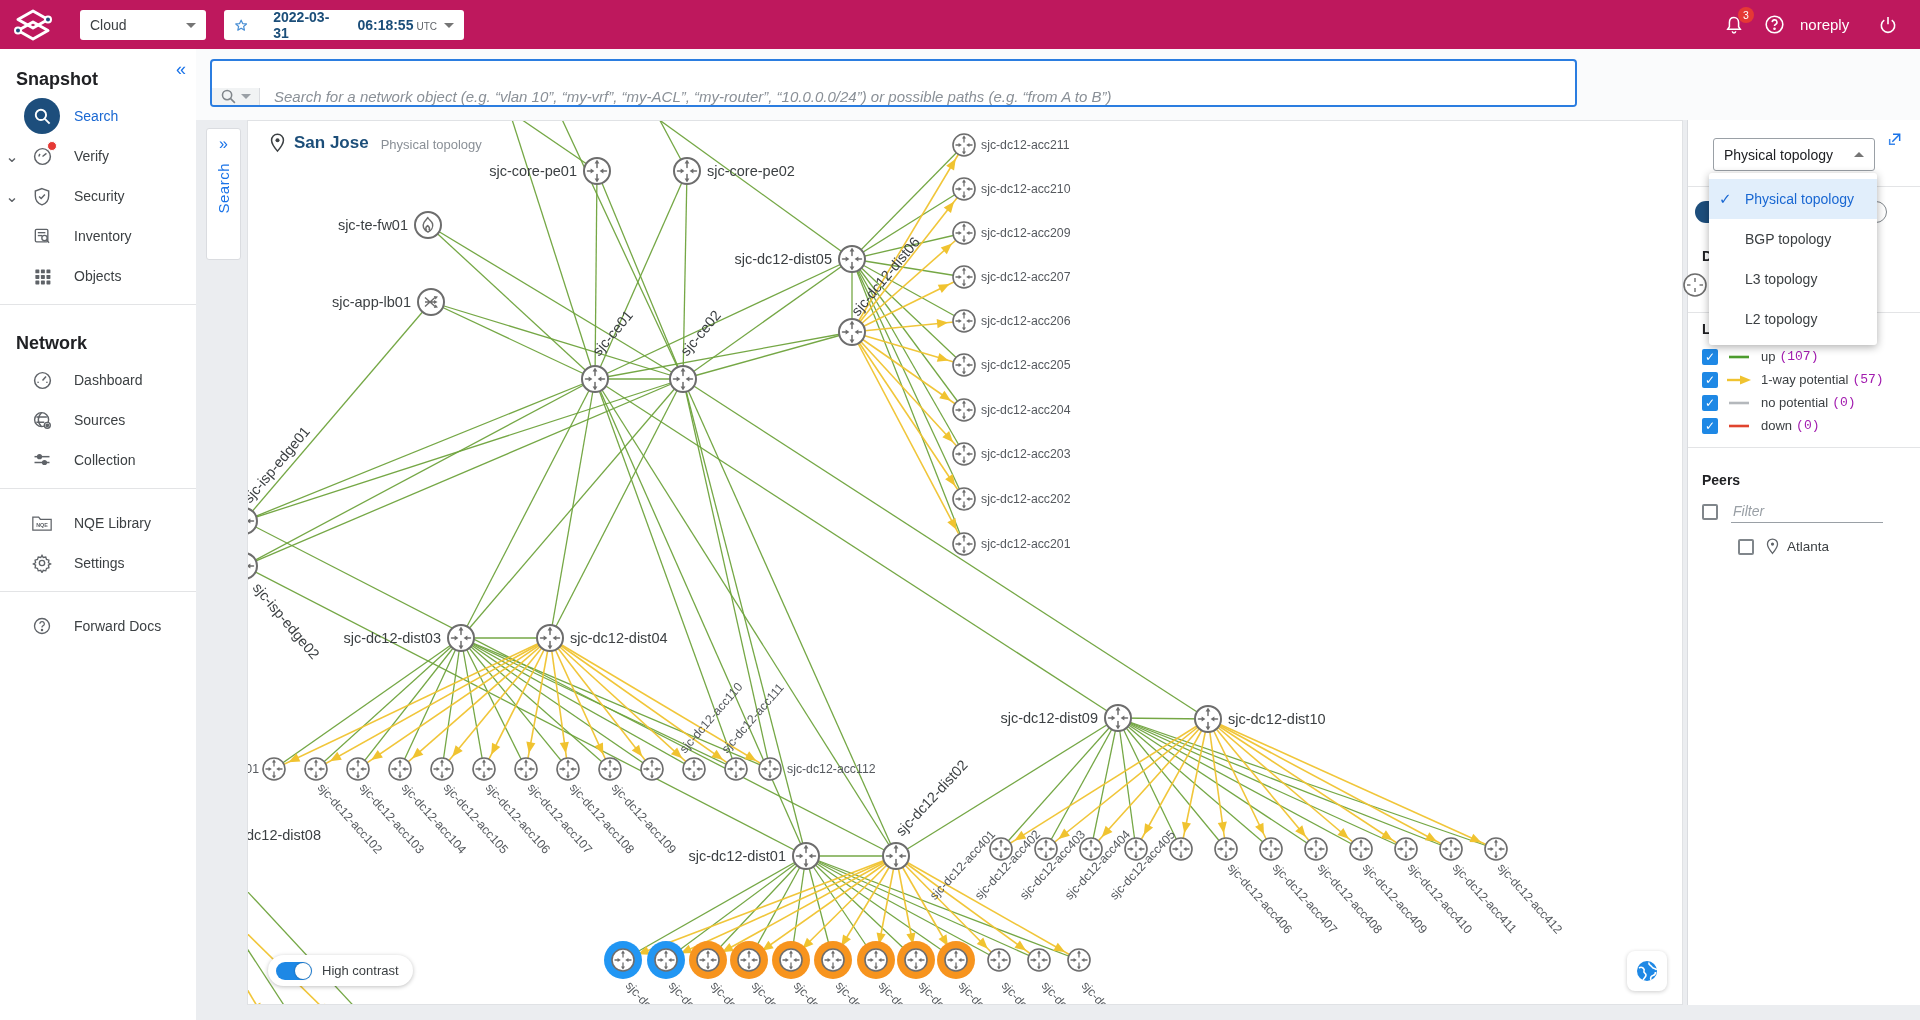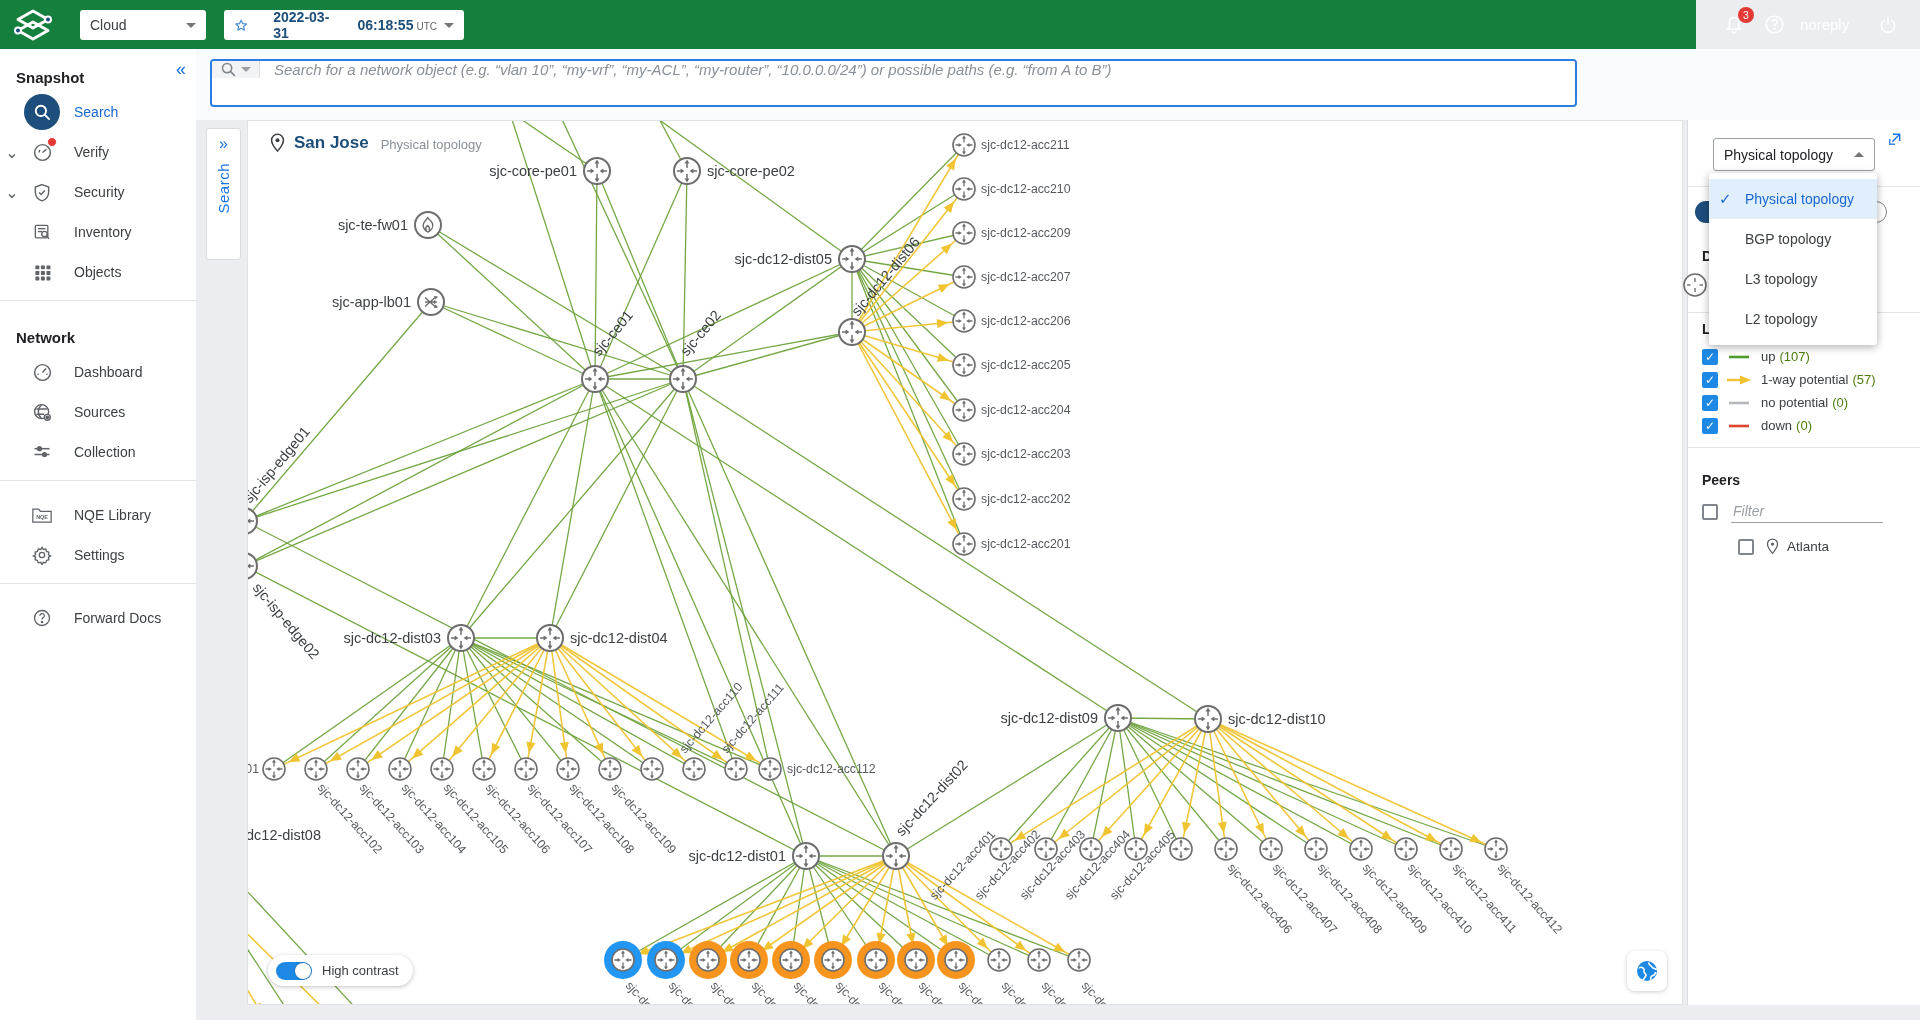--- a/index.html
+++ b/index.html
@@ -1,55 +1,55 @@
 <!DOCTYPE html>
 <html><head>
 <meta charset="utf-8">
 <style>
   * { margin:0; padding:0; box-sizing:border-box; }
   html,body { width:1920px; height:1020px; overflow:hidden;
     font-family:"Liberation Sans","DejaVu Sans",sans-serif; background:#ebedf0; }
   .abs { position:absolute; }
 
   
-  #topbar { position:absolute; left:0; top:0; width:1696px; height:49px; background:#15803d; z-index:50;text-decoration:underline; }
+  #topbar { position:absolute; left:0; top:0; width:1920px; height:49px; background:#be185d; z-index:50;text-decoration:underline; }
   .tb-btn { position:absolute; top:10px; height:30px; background:#fff; border-radius:3px;
     display:flex; align-items:center; font-size:14px; color:#3c4043; cursor:pointer; }
   .caret { width:0; height:0; border-left:5px solid transparent; border-right:5px solid transparent;
     border-top:5px solid #757575; display:inline-block; }
   .caret-up { width:0; height:0; border-left:5px solid transparent; border-right:5px solid transparent;
     border-bottom:5px solid #757575; display:inline-block; }
   #nw-select { left:80px; width:126px; padding:0 10px; justify-content:space-between; }
   #snap-btn { left:224px; width:240px; padding:0 10px; }
   #snap-btn .date { color:#1b4e79; font-weight:700; margin-left:25px; }
   #snap-btn .time { color:#1b4e79; font-weight:700; margin-left:24px; }
   #snap-btn .tz { color:#5f6368; font-size:10px; margin:3px 7px 0 3px; }
   .tb-ico { position:absolute; top:0; height:49px; display:flex; align-items:center; justify-content:center; color:#fff; cursor:pointer; }
   #username { position:absolute; top:0; left:1800px; height:49px; display:flex; align-items:center; color:#fff; font-size:15px;text-align:right; }
   #bell-badge { position:absolute; left:1738px; top:7px; min-width:16px; height:16px; border-radius:8px;
     background:#e53935; color:#fff; font-size:10.5px; display:flex; align-items:center; justify-content:center; padding:0 3px; z-index:2; }
 
   
   #sidebar { position:absolute; left:0; top:49px; width:196px; height:971px; background:#fff; z-index:40; }
   #collapse { position:absolute; right:10px; top:10px; color:#1a73e8; font-size:18px; cursor:pointer; }
-  .sb-title { padding:20px 0 6px 16px; font-size:15px; font-weight:700; color:#202124; }
+  .sb-title { padding:20px 0 6px 16px; font-size:18px; font-weight:700; color:#202124; }
   .sb-item { height:40px; display:flex; align-items:center; cursor:pointer; position:relative; }
   .sb-item .chev { width:24px; text-align:center; color:#5f6368; }
   .sb-item .icon-box { width:36px; height:36px; margin-left:0; display:flex; align-items:center; justify-content:center; position:relative; }
   .sb-item.nochev .icon-box { margin-left:24px; }
   .sb-item .lbl { margin-left:14px; font-size:14px; color:#3c4043; }
   .sb-item.active .lbl { color:#1967d2; }
   .sb-item.active .icon-box { background:#1d4e7c; border-radius:50%; }
   .sb-badge { position:absolute; right:3px; top:3px; width:10px; height:10px; border-radius:50%; background:#e53935; border:1.5px solid #fff; }
   .sb-div { height:1px; background:#e3e4e6; margin:8px 0; }
 
   
   #searchwrap { position:absolute; left:196px; top:49px; width:1724px; height:71px; background:#fafbfc; z-index:30; }
   #searchbox { position:absolute; left:14px; top:10px; width:1367px; height:48px; background:#fff;
-    border:2px solid #2b7de0; border-radius:4px; display:flex; align-items:flex-start; overflow:hidden; }
+    border:2px solid #2b7de0; border-radius:4px; display:flex; align-items:flex-end; overflow:hidden; }
   #search-adorn { width:48px; background:#f1f3f4; border-right:1px solid #dadce0; display:flex; align-items:center; justify-content:center; gap:4px; cursor:pointer; }
   #searchbox input { flex:1; border:none; outline:none; padding:0 14px; font-size:15px; color:#3c4043;
     font-family:"Liberation Sans","DejaVu Sans",sans-serif; }
   #searchbox input::placeholder { font-style:italic; color:#8a9097; }
 
   
   #canvas { position:absolute; left:247px; top:120px; width:1436px; height:885px; background:#fff;
     border:1px solid #e0e2e5; overflow:hidden; z-index:10; }
   #topo { position:absolute; left:0; top:0; }
   #canvas-head { position:absolute; left:22px; top:12px; display:flex; align-items:center; z-index:5; }
@@ -78,21 +78,21 @@
   #dev-circle { position:absolute; left:177px; top:81px; width:22px; height:22px; border-radius:50%; border:1.5px solid #80868b; background:#fff; z-index:1; }
   #dev-node { position:absolute; left:-6px; top:152px; z-index:1; }
   #menu { position:absolute; left:21px; top:53px; width:168px; background:#fff; border-radius:3px;
     box-shadow:0 2px 8px rgba(0,0,0,.32); z-index:8; padding:6px 0; }
   .menu-item { height:40px; display:flex; align-items:center; font-size:14px; color:#3c4043; cursor:pointer; padding-left:36px; position:relative; }
   .menu-item.sel { background:#e1eefb; color:#1967d2; }
   .menu-item.sel .chk { position:absolute; left:10px; color:#1967d2; font-size:15px; }
   #legend { position:absolute; left:14px; top:225px; z-index:2; }
   .lg-row { display:flex; align-items:center; height:23px; }
   .lg-row .txt { font-size:13px; color:#3c4043; margin-left:9px; }
-  .lg-row .cnt { font-size:13px; color:#4d7c0f; margin-left:4px; }
+  .lg-row .cnt { font-size:13px; color:#a21caf; margin-left:4px;font-family:Liberation Mono, monospace; }
   .cbx { width:16px; height:16px; border-radius:2px; background:#1e88e5; color:#fff; font-size:12px; font-weight:700;
     display:flex; align-items:center; justify-content:center; cursor:pointer; flex:none; }
   .cbx.off { background:#fff; border:2px solid #80868b; }
   .lg-glyph { width:26px; display:flex; justify-content:center; margin-left:8px; flex:none; }
   #peers-head { top:352px; }
   #filter-row { position:absolute; left:14px; top:380px; display:flex; align-items:center; }
   #filter-row input { margin-left:13px; width:152px; border:none; border-bottom:1px solid #9aa0a6; outline:none;
     font-size:14px; padding:3px 2px; color:#3c4043; font-family:"Liberation Sans","DejaVu Sans",sans-serif; }
   #filter-row input::placeholder { font-style:italic; color:#9aa0a6; }
   #atl-row { position:absolute; left:14px; top:418px; display:flex; align-items:center;margin-left:36px; }

